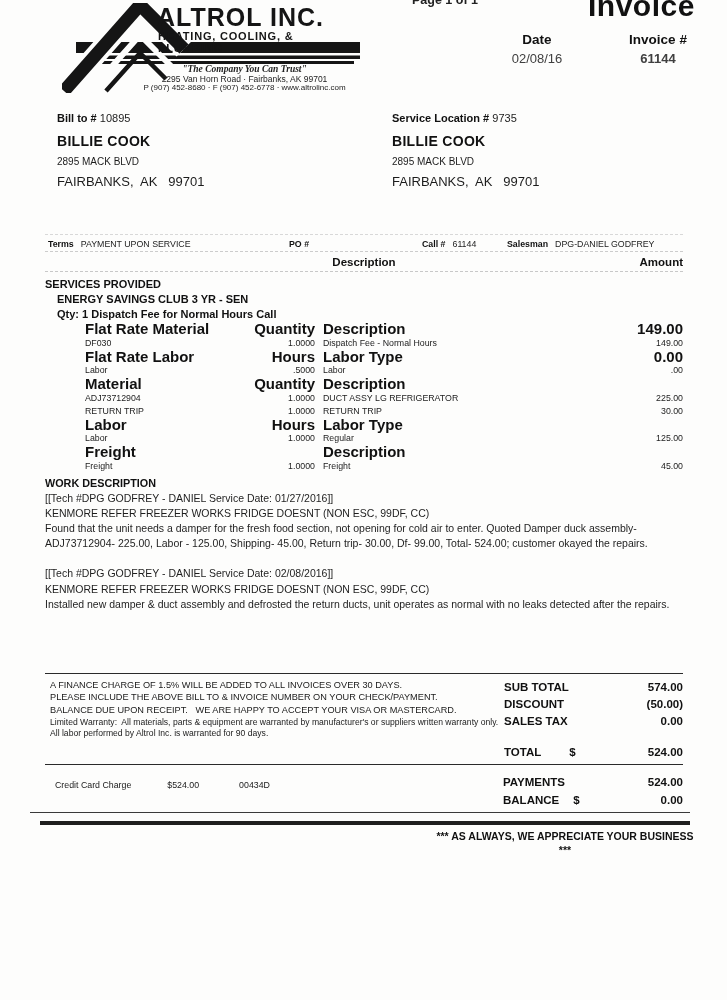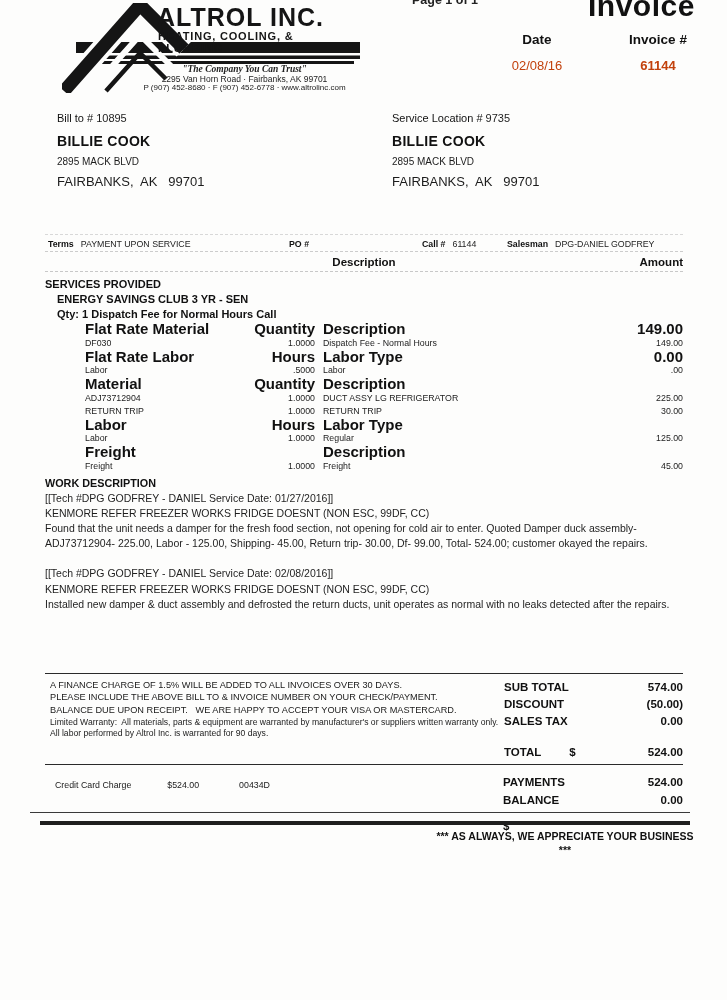--- a/index.html
+++ b/index.html
@@ -25,29 +25,29 @@
     font-family: "Liberation Serif", serif; font-style: italic; font-weight: bold; font-size: 9.5px; color: #222; }
   .co-addr { position: absolute; top: 71px; left: 65px; width: 235px; text-align: center; font-size: 8.5px; color: #222; }
   .co-contact { position: absolute; top: 80px; left: 65px; width: 235px; text-align: center; font-size: 8px; color: #222; }
 
   
   .meta { position: absolute; top: 32px; left: 478px; width: 250px; }
   .meta .mrow { display: flex; }
   .meta .mcol1 { width: 118px; text-align: center; }
   .meta .mcol2 { width: 124px; text-align: center; }
   .meta .mlabel { font-size: 13.5px; font-weight: bold; color: #111; }
-  .meta .mval { font-size: 13px; margin-top: 11px; color: #c2410c; }
+  .meta .mval { font-size: 13px; margin-top: 4px; color: #404040; }
   .meta .mval.b { font-weight: bold; }
 
   
   .party { position: absolute; top: 112px; width: 320px; }
   .party.left { left: 57px; }
   .party.right { left: 392px; }
   .party .plabel-row { font-size: 11px; }
-  .party .plabel { font-weight: normal; color: #111; margin-top: 12px; }
+  .party .plabel { font-weight: bold; color: #111; margin-top: 12px; }
   .party .pname { margin-top: 9px; font-size: 14px; font-weight: bold; color: #111; letter-spacing: 0.3px; }
   .party .paddr { margin-top: 7px; font-size: 10px; }
   .party .pcity { margin-top: 7px; font-size: 13px; }
 
   
   .terms-row { position: absolute; top: 234px; left: 45px; right: 44px; height: 18px;
     border-top: 1px dashed #d8d8d8; border-bottom: 1px dashed #cccccc; font-size: 8.8px; }
   .terms-row .tgroup { position: absolute; top: 4px; display: flex; gap: 7px; }
   .terms-row .tlabel { font-weight: bold; color: #111; }
   .g-terms { left: 3px; } .g-po { left: 196px; margin-left: 48px; } .g-call { left: 377px; } .g-salesman { left: 462px; }
@@ -297,21 +297,21 @@
   <div class="credit-row">
     <span>Credit Card Charge</span>
     <span class="cc-amount">$524.00</span>
     <span class="cc-code">00434D</span>
   </div>
   <div class="pay-row payments">
     <span>PAYMENTS</span>
     <span>524.00</span>
   </div>
   <div class="pay-row balance">
-    <span style="display:flex; gap:14px;flex-direction:column;">
+    <span style="display:flex; gap:14px;">
       <span>BALANCE</span>
       <span>$</span>
     </span>
     <span>0.00</span>
   </div>
 
   <div class="thin-rule"></div>
   <div class="thick-rule"></div>
 
   <div class="thanks">*** AS ALWAYS, WE APPRECIATE YOUR BUSINESS ***</div>

